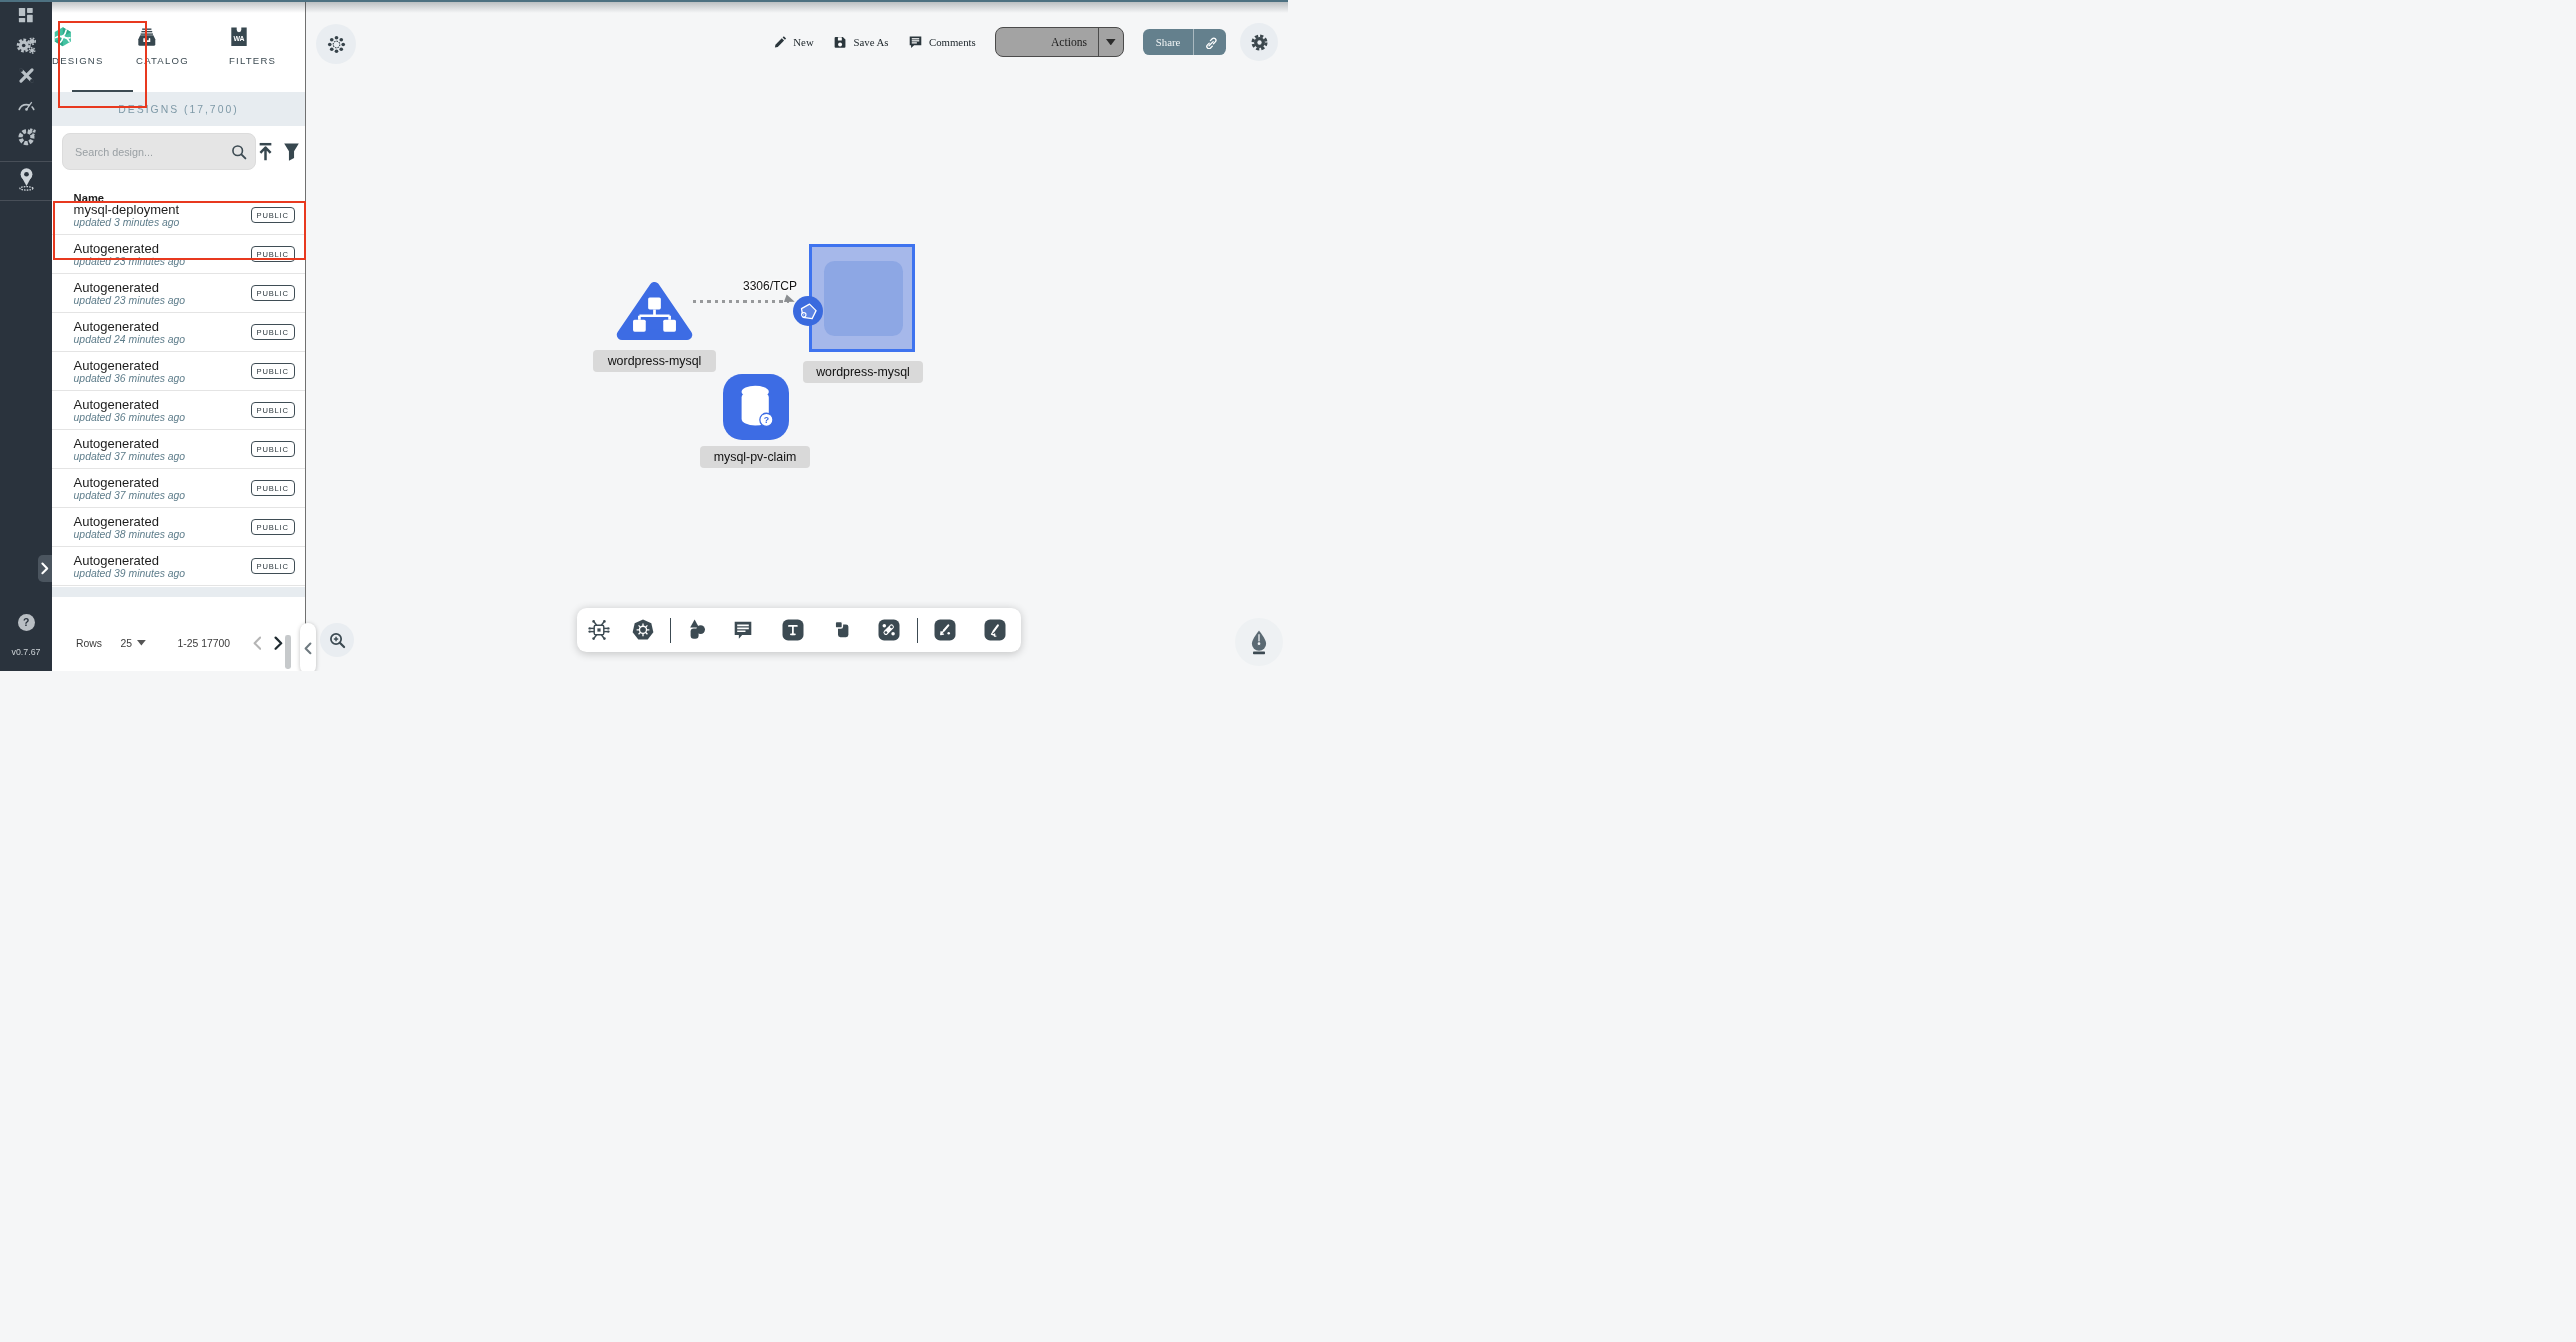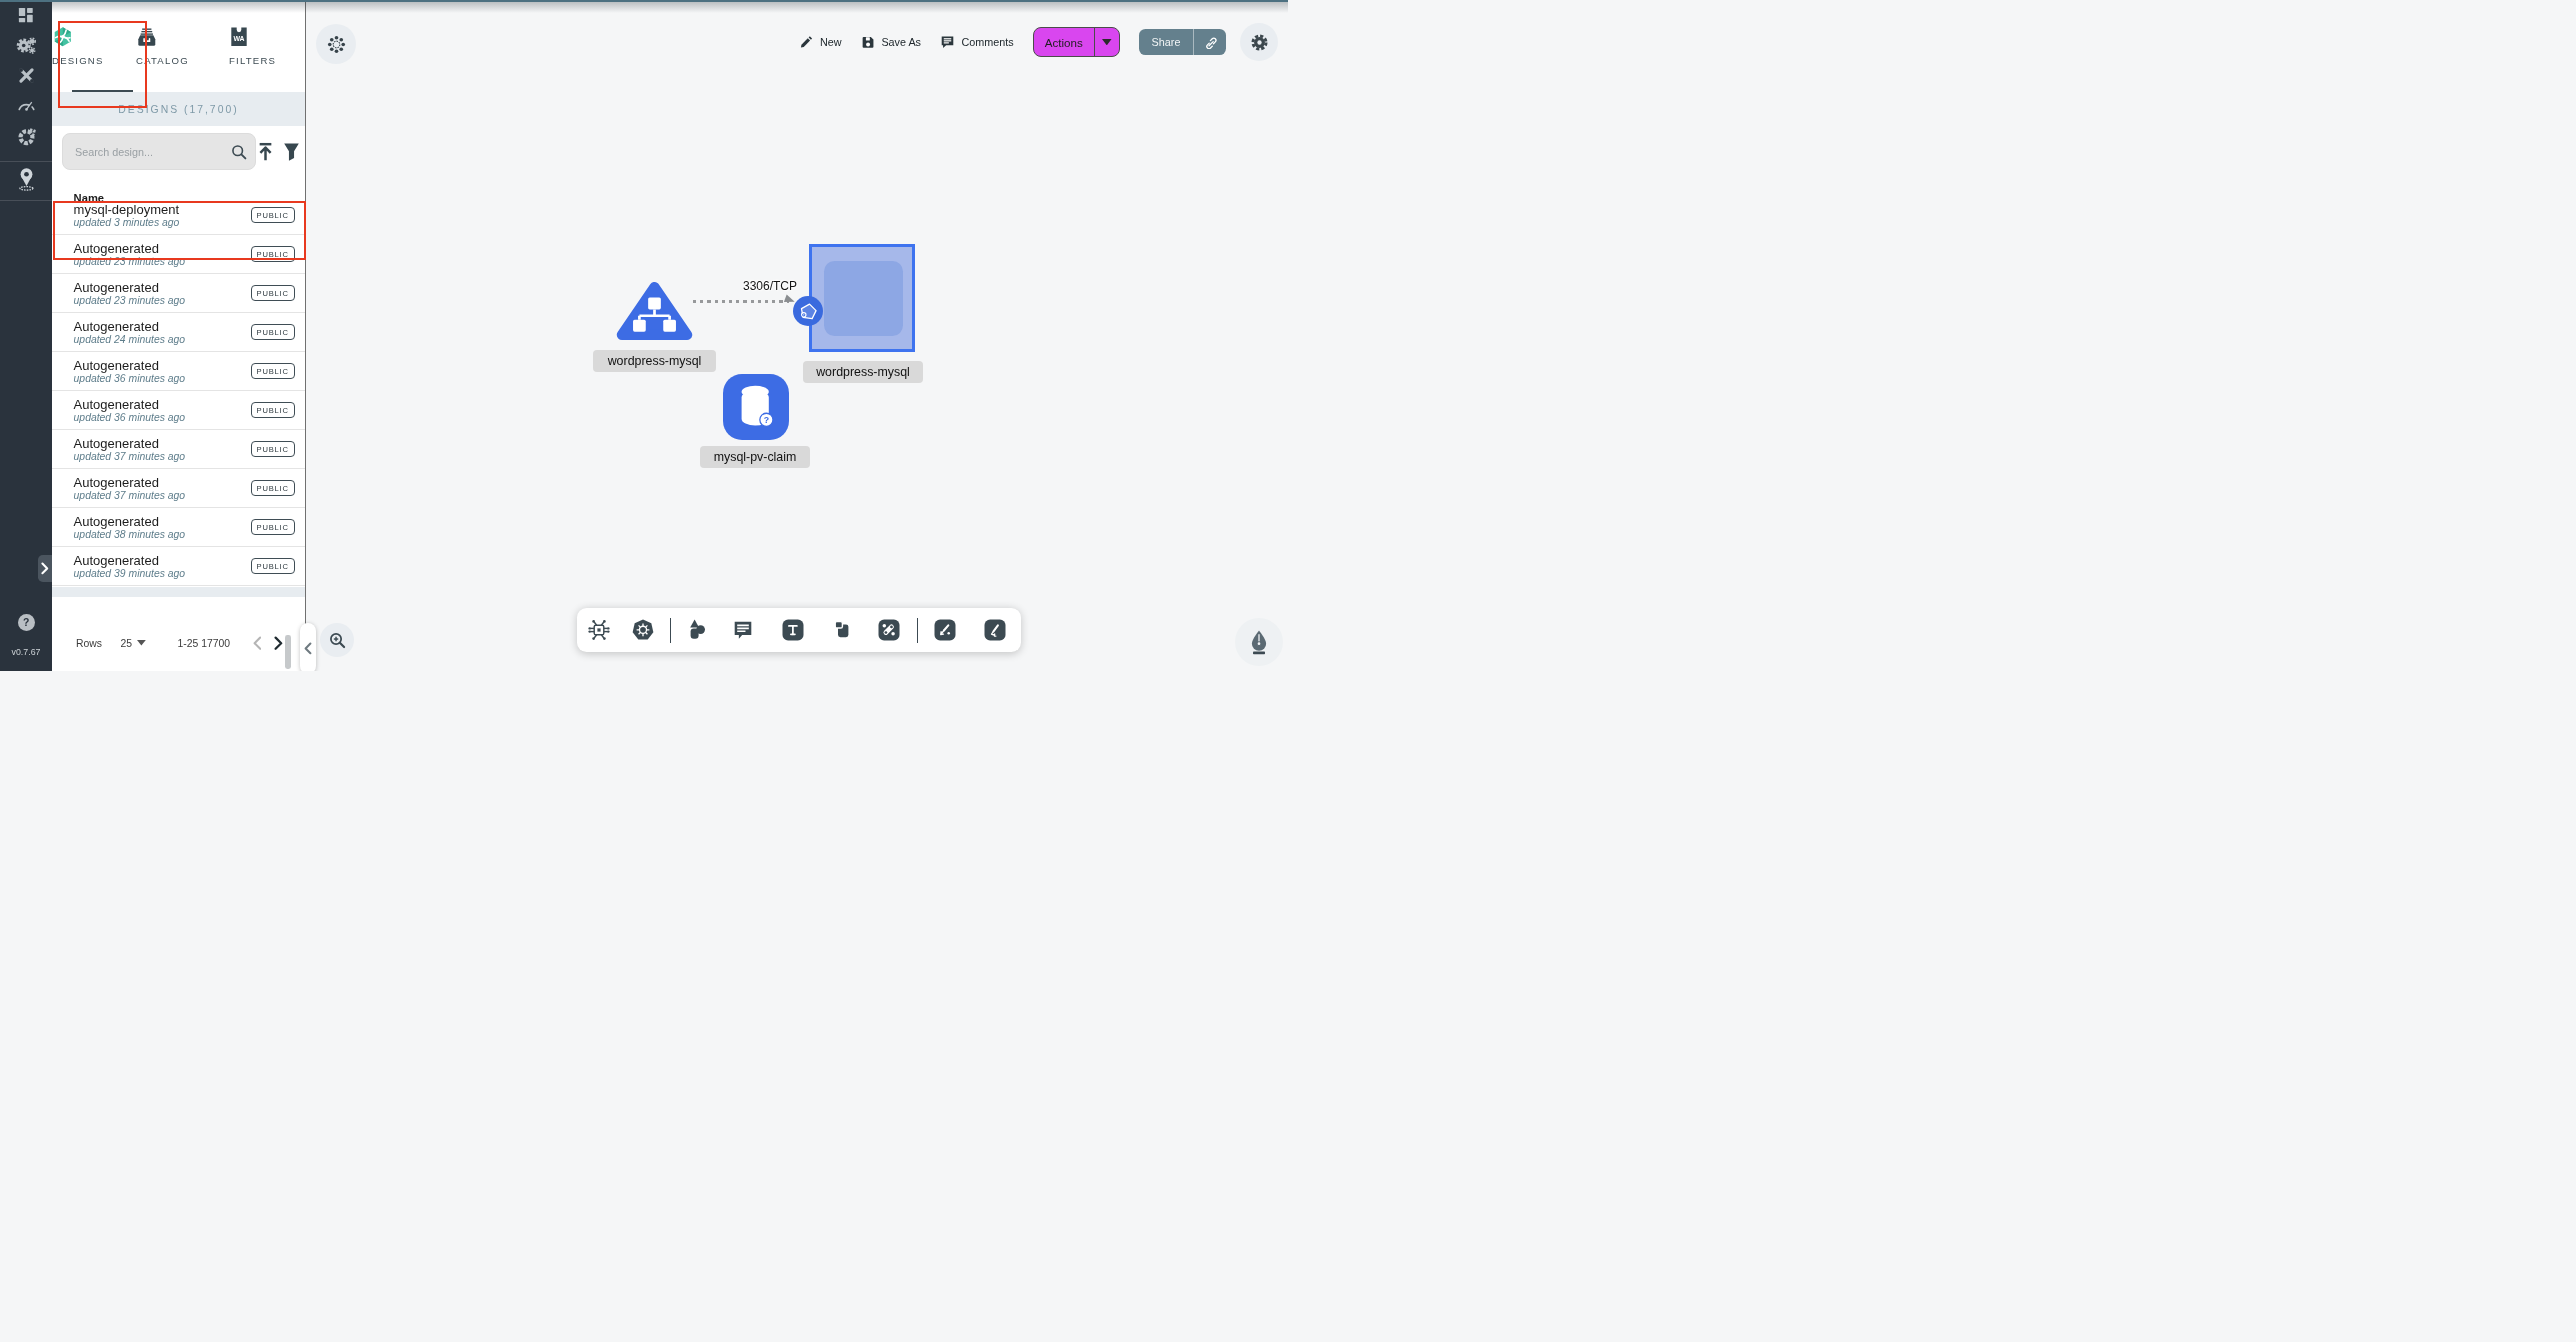--- a/index.html
+++ b/index.html
@@ -32,23 +32,23 @@
   .chip{position:absolute;right:10.4px;top:11.2px;border:0.8px solid #3f4d55;border-radius:4px;padding:2.4px 4.8px;font-size:7.6px;letter-spacing:0.8px;color:#2b373d;}
   .gap-band{position:absolute;left:0;top:587px;width:253px;height:9.6px;background:#e7ecf0;}
   .footer{position:absolute;left:0;top:627px;width:253px;height:32px;display:flex;align-items:center;font-size:10.4px;color:#3b3b3b;}
   .thumb{position:absolute;left:233px;top:635px;width:5.6px;height:34px;background:#c6c9cb;border-radius:2.4px;}
   .pill{position:absolute;left:300px;top:623px;width:16px;height:51px;background:#fff;border-radius:9.6px;box-shadow:0 0.8px 4px rgba(0,0,0,.25);z-index:70;display:flex;align-items:center;justify-content:center;}
   
   .redbox{position:absolute;border:2.8px solid #e8391f;z-index:90;pointer-events:none;}
   
   .circle-btn{position:absolute;border-radius:50%;background:#e9edf1;display:flex;align-items:center;justify-content:center;}
   
-  .toptools{position:absolute;top:26px;right:62px;height:32px;display:flex;align-items:center;gap:19px;z-index:30;}
+  .toptools{position:absolute;top:26px;right:62px;height:32px;display:flex;align-items:center;gap:19px;z-index:30;font-family:Liberation Serif, serif;}
   .tool{display:flex;align-items:center;gap:6.4px;font-size:10.8px;color:#20292e;}
-  .actions-btn{display:flex;align-items:center;border:1.2px solid #4b4b4b;border-radius:8px;height:30px;box-sizing:border-box;background:#d946ef;}
+  .actions-btn{display:flex;align-items:center;border:1.2px solid #4b4b4b;border-radius:8px;height:30px;box-sizing:border-box;background:#a3a3a3;padding-left:44px;}
   .actions-btn .lbl{padding:0 11.2px;font-size:11.6px;color:#1e1e1e;}
   .actions-btn .sep{width:0.8px;height:100%;background:#4b4b4b;}
   .actions-btn .car{width:24px;display:flex;justify-content:center;}
   .share-btn{display:flex;align-items:center;background:#64808d;border-radius:6.4px;height:26px;color:#f2f5f6;}
   .share-btn .lbl{padding:0 12.8px;font-size:10.8px;}
   .share-btn .sep{width:0.8px;height:100%;background:rgba(255,255,255,.45);}
   .share-btn .lnk{width:32px;display:flex;justify-content:center;}
   
   .node-chip{position:absolute;background:#d9d9d9;border-radius:4px;color:#111;font-size:12.4px;display:flex;align-items:center;justify-content:center;z-index:12;}
   .sel-square{position:absolute;left:809px;top:244px;width:106px;height:108px;background:#a6b8ea;border:3.2px solid #3e73ef;box-sizing:border-box;z-index:8;}

